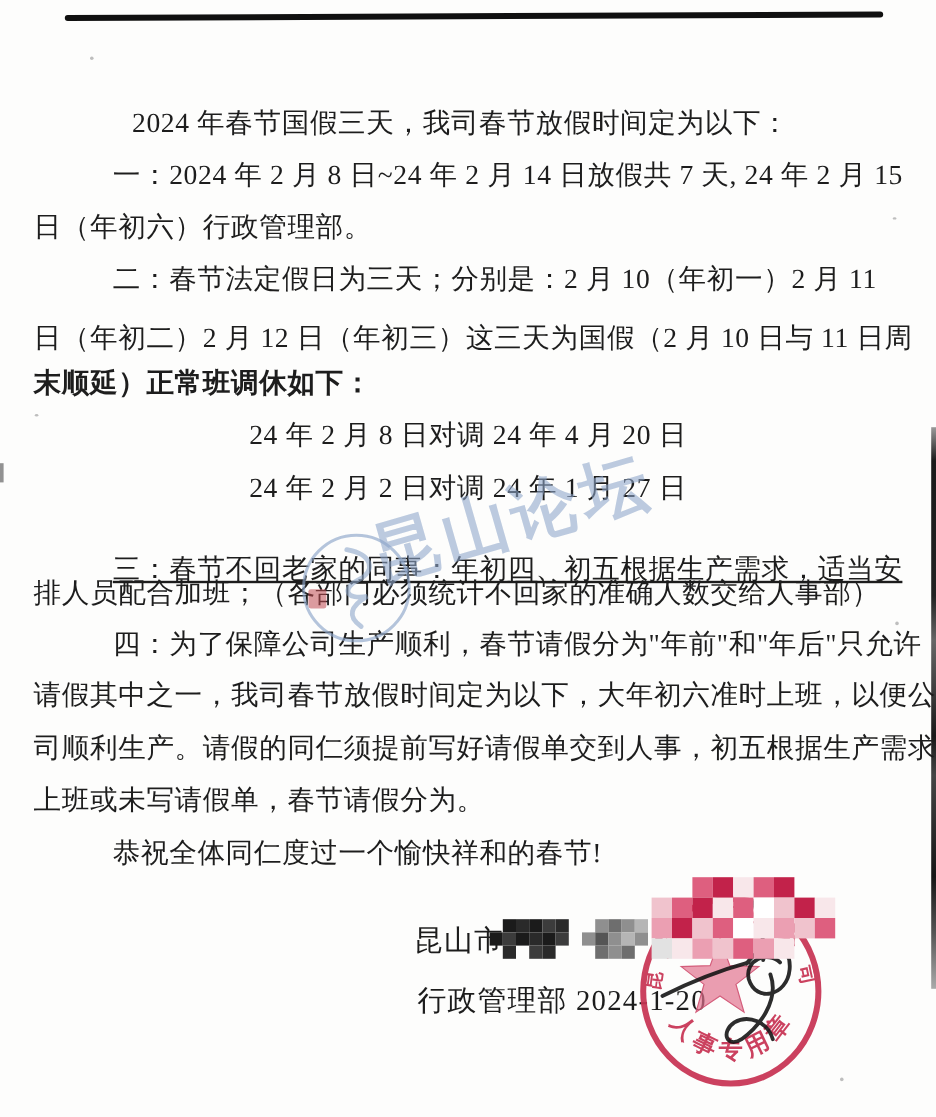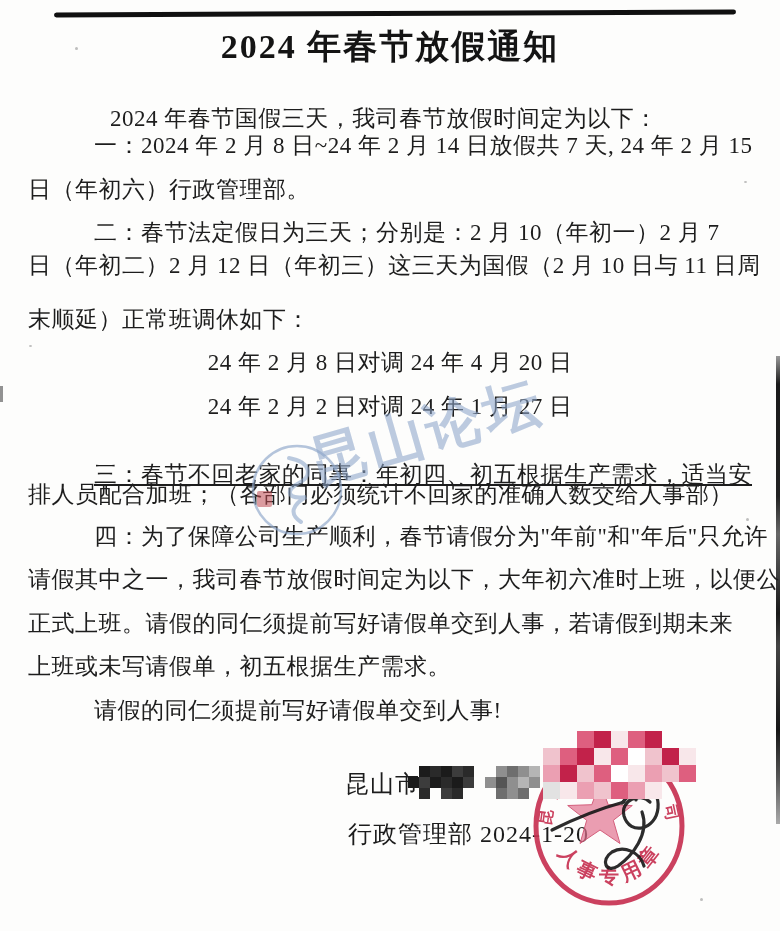--- a/index.html
+++ b/index.html
@@ -54,38 +54,37 @@
 
   <div class="scanline-top"></div>
   <div class="edge-band"></div>
   <div class="speck" style="left:75px;top:47px;width:3px;height:3px;"></div>
   <div class="speck" style="left:0;top:386px;width:3px;height:16px;border-radius:0;background:#3a3a3a;"></div>
   <div class="speck" style="left:744px;top:181px;width:3px;height:2px;"></div>
   <div class="speck" style="left:746px;top:518px;width:3px;height:3px;"></div>
   <div class="speck" style="left:700px;top:898px;width:3px;height:3px;"></div>
   <div class="speck" style="left:29px;top:345px;width:3px;height:2px;"></div>
 
-  <div class="title">2024 年春节放假通知</div>
 
   <div id="body-lines">
-      <div class="line para" style="top: 104px;">2024 年春节国假三天，我司春节放假时间定为以下：</div>
+      <div class="line para" style="top: 88px;">2024 年春节国假三天，我司春节放假时间定为以下：</div>
       <div class="line indent" style="top: 131.4px;">一：2024 年 2 月 8 日~24 年 2 月 14 日放假共 7 天, 24 年 2 月 15</div>
       <div class="line flush" style="top: 174.8px;">日（年初六）行政管理部。</div>
-      <div class="line indent" style="top: 218.2px;">二：春节法定假日为三天；分别是：2 月 10（年初一）2 月 7</div>
-      <div class="line flush" style="top: 251px;">日（年初二）2 月 12 日（年初三）这三天为国假（2 月 10 日与 11 日周</div>
-      <div class="line flush" style="top: 305px;">末顺延）正常班调休如下：</div>
+      <div class="line indent" style="top: 218.2px;">二：春节法定假日为三天；分别是：2 月 10（年初一）2 月 11</div>
+      <div class="line flush" style="top: 267px;">日（年初二）2 月 12 日（年初三）这三天为国假（2 月 10 日与 11 日周</div>
+      <div class="line flush" style="top: 305px; font-weight: bold;">末顺延）正常班调休如下：</div>
       <div class="line center" style="top: 348.4px;">24 年 2 月 8 日对调 24 年 4 月 20 日</div>
       <div class="line center" style="top: 391.8px;">24 年 2 月 2 日对调 24 年 1 月 27 日</div>
       <div class="line indent" style="top: 460px; text-decoration: underline;">三：春节不回老家的同事：年初四、初五根据生产需求，适当安</div>
       <div class="line flush" style="top: 480px;">排人员配合加班；（各部门必须统计不回家的准确人数交给人事部）</div>
       <div class="line indent" style="top: 522px;">四：为了保障公司生产顺利，春节请假分为"年前"和"年后"只允许</div>
       <div class="line flush" style="top: 565.4px;">请假其中之一，我司春节放假时间定为以下，大年初六准时上班，以便公</div>
-      <div class="line flush" style="top: 608.8px;">正式上班。请假的同仁须提前写好请假单交到人事，若请假到期未来</div>
-      <div class="line flush" style="top: 652.2px;">上班或未写请假单，初五根据生产需求。</div>
-      <div class="line indent" style="top: 695.6px;">请假的同仁须提前写好请假单交到人事!</div>
+      <div class="line flush" style="top: 608.8px;">司顺利生产。请假的同仁须提前写好请假单交到人事，初五根据生产需求</div>
+      <div class="line flush" style="top: 652.2px;">上班或未写请假单，春节请假分为。</div>
+      <div class="line indent" style="top: 695.6px;">恭祝全体同仁度过一个愉快祥和的春节!</div>
     </div>
 
   <div class="sig sig-issuer">昆山市</div>
   <div class="sig sig-dept">行政管理部 2024-1-20</div>
 
   <svg class="wm-logo" width="96" height="96" viewBox="0 0 96 96">
     <circle cx="48" cy="48" r="44" fill="none" stroke="rgba(141,166,201,.65)" stroke-width="2.5"></circle>
     <path d="M40,16 C62,20 64,34 50,41 C36,48 38,58 57,55 C43,63 40,72 52,80" fill="none" stroke="rgba(141,166,201,.6)" stroke-width="4" stroke-linecap="round"></path>
     <rect x="8" y="49" width="15" height="16" rx="2" fill="rgba(192,75,82,.55)"></rect>
   </svg>

